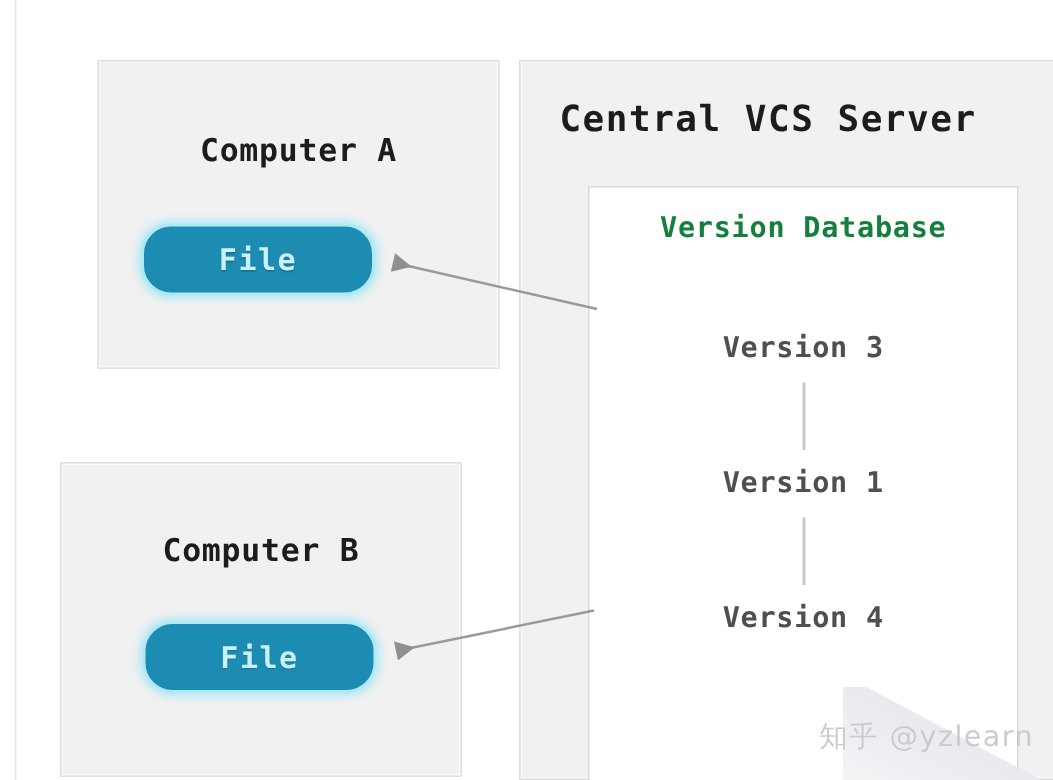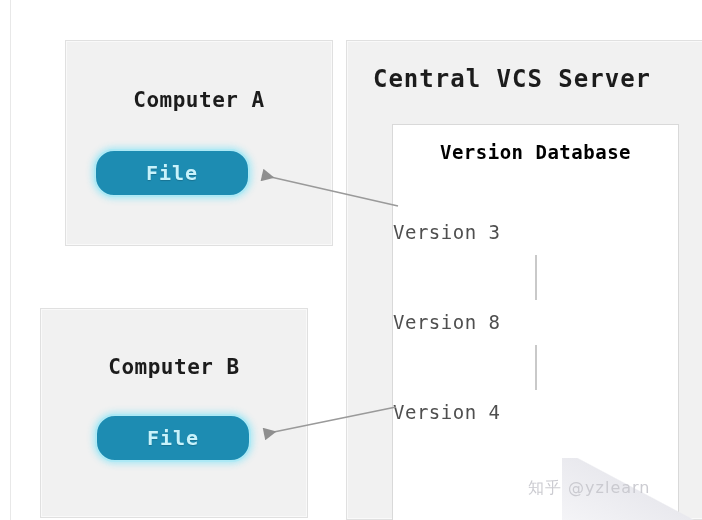--- a/index.html
+++ b/index.html
@@ -103,31 +103,31 @@
     border: 1px solid #d9d9d9;
     box-sizing: border-box;
   }
   #version-database .db-title {
     position: absolute;
     top: 16px;
     width: 100%;
     text-align: center;
     font-size: 19px;
     font-weight: 700;
-    color: #000000;
+    color: #15803d;
     letter-spacing: 0.5px;
     white-space: nowrap;
   }
 
   .version-node {
     position: absolute;
     width: 100%;
-    text-align: left;
+    text-align: center;
     font-size: 19px;
-    font-weight: 400;
+    font-weight: 700;
     color: #4f4f4f;
     letter-spacing: 0.5px;
     white-space: nowrap;
   }
   .version-node.v3 { top: 96px; }
   .version-node.v2 { top: 186px; }
   .version-node.v1 { top: 276px; }
 
   .version-link {
     position: absolute;
@@ -144,24 +144,24 @@
   #arrows {
     position: absolute;
     left: 0; top: 0;
     width: 702px; height: 520px;
     pointer-events: none;
   }
 
   
   #watermark {
     position: absolute;
-    left: 528px;
+    left: 546px;
     top: 478px;
     font-family: "DejaVu Sans", "Liberation Sans", sans-serif;
-    font-size: 16px;
+    font-size: 19px;
     color: #c9c9cf;
     letter-spacing: 1px;
     white-space: nowrap;
     opacity: 0.95;
   }
   
   #sheen {
     position: absolute;
     right: 0;
     bottom: 0;
@@ -180,21 +180,21 @@
 
   <div class="panel" id="vcs-server">
     <div class="panel-title">Central VCS Server</div>
   </div>
 
   <div id="version-database">
     <div class="db-title">Version Database</div>
 
     <div class="version-node v3">Version 3</div>
     <div class="version-link l32"></div>
-    <div class="version-node v2">Version 8</div>
+    <div class="version-node v2">Version 1</div>
     <div class="version-link l21"></div>
     <div class="version-node v1">Version 4</div>
   </div>
 
   <div class="panel" id="computer-a">
     <div class="panel-title">Computer A</div>
   </div>
   <div class="file-pill" id="file-pill-a">
     <span class="pill-label">File</span>
   </div>

